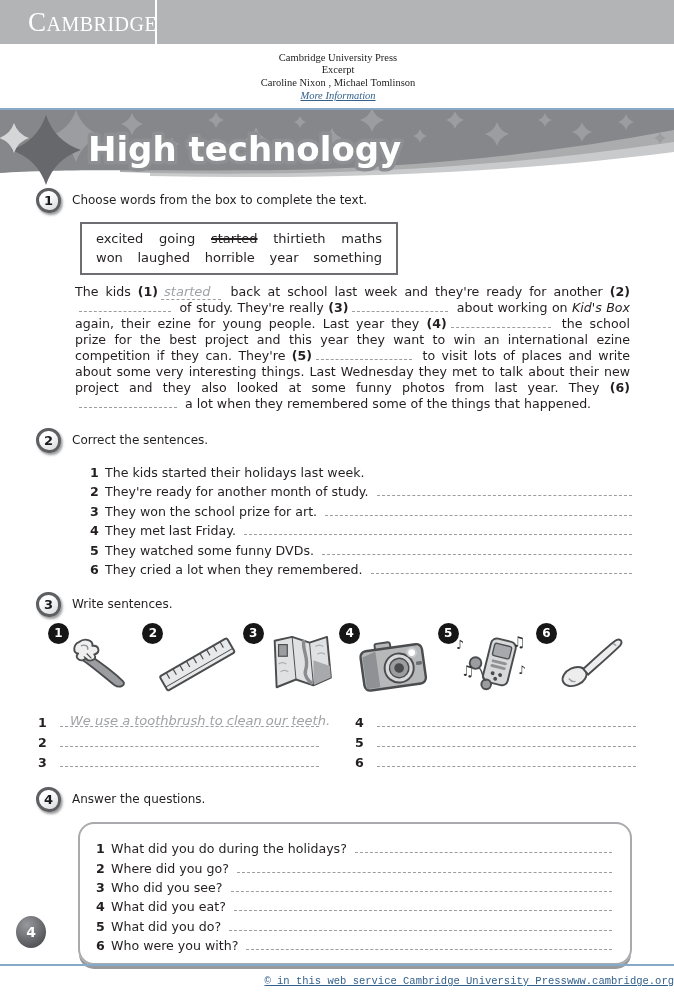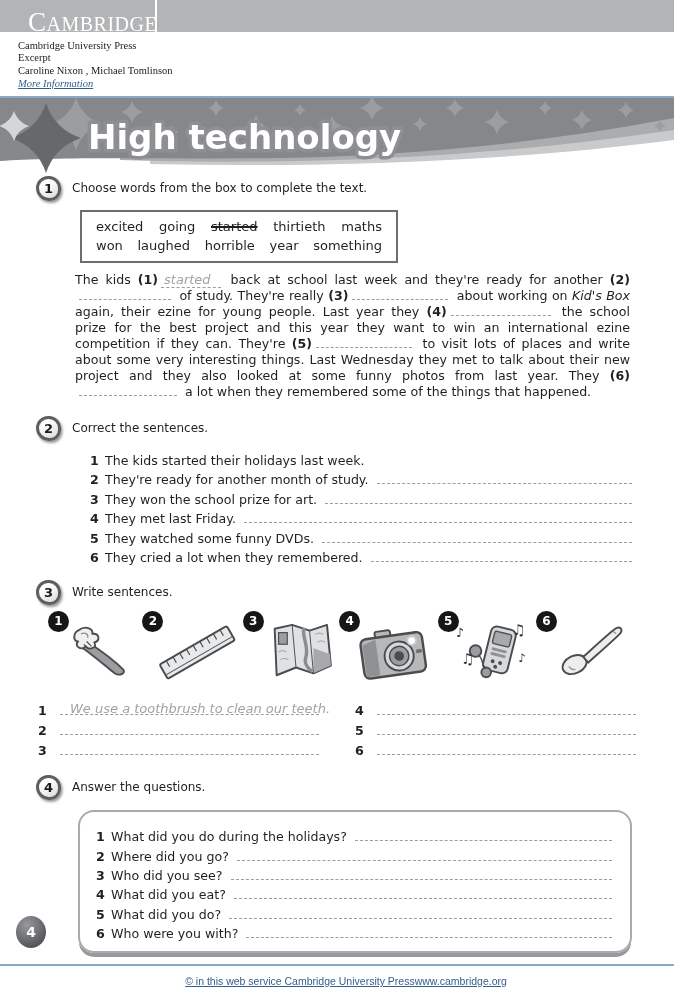--- a/index.html
+++ b/index.html
@@ -3,28 +3,28 @@
 <meta charset="utf-8">
 <style>
   * { margin:0; padding:0; box-sizing:border-box; }
   html,body { background:#e9e9e9; }
   .page{
     width:674px;height:1000px;position:relative;margin:0 auto;
     background:#ffffff;color:#231f20;overflow:hidden;
     font-family:"DejaVu Sans",sans-serif;
   }
   
-  .top-band{height:32px;background:#b2b4b6;position:relative;padding-left:8px;}
+  .top-band{height:44px;background:#b2b4b6;position:relative;padding-left:8px;}
   .brand{position:absolute;left:28px;top:7px;color:#ffffff;
     font-family:"Liberation Serif",serif;font-size:20px;letter-spacing:.5px;}
   .brand::first-letter{font-size:27px;}
   .band-divider{position:absolute;left:155px;top:0;bottom:0;width:2px;background:#ffffff;}
   
   .meta{padding:8px 16px 5px 18px;font-family:"Liberation Serif",serif;
-    font-size:10.5px;line-height:12.4px;color:#1b1b1b;}
+    font-size:10.5px;line-height:12.4px;color:#1b1b1b;text-align:center;}
   .meta-link{color:#34618c;text-decoration:underline;cursor:pointer;display:inline-block;margin-top:1px;font-style:italic;}
   
   .swoosh{border-top:2px solid #86aac8;position:relative;height:68px;}
   .swoosh svg{overflow:visible;display:block;}
   
   .ex-head{display:flex;align-items:center;gap:11px;margin-left:36px;}
   .ex-badge{width:25px;height:25px;flex:none;border-radius:50% 50% 46% 54%;
     background:linear-gradient(150deg,#ffffff 30%,#d9dadb);border:3.5px solid #5d5f62;
     box-shadow:1.5px 2px 2.5px rgba(0,0,0,.4);display:flex;align-items:center;justify-content:center;
     font-weight:bold;font-size:13px;color:#1a1a1a;}
@@ -56,22 +56,22 @@
     grid-template-rows:repeat(3,19.6px);margin:12px 38px 0 38px;}
   .ans-grid .sn{width:14px;}
   
   .qbox{margin:10px 0 0 78px;width:554px;border:2px solid #a8aaad;border-radius:16px;
     padding:13px 18px 10px 16px;box-shadow:0 5px 0 -1px #97999c;}
   
   .page-badge{position:absolute;left:16px;bottom:52px;width:30px;height:32px;border-radius:50%;
     background:radial-gradient(circle at 36% 28%,#98999c,#535558 75%);color:#fff;
     display:flex;align-items:center;justify-content:center;font-weight:bold;font-size:14px;}
   .frule{position:absolute;left:0;right:0;bottom:34px;height:2px;background:#86aac8;}
-  .flinks{position:absolute;left:18px;right:0;bottom:13px;display:flex;justify-content:center;
-    font-family:Liberation Sans, sans-serif;font-size:10.5px;}
+  .flinks{position:absolute;left:18px;right:0;bottom:13px;display:flex;justify-content:flex-end;
+    font-family:Liberation Mono, monospace;font-size:10.5px;}
   .flinks a{color:#34618c;text-decoration:underline;cursor:pointer;}
 </style>
 </head>
 <body>
 
 <div class="page">
 
   <div class="top-band">
     <div class="brand">CAMBRIDGE</div>
     <div class="band-divider"></div>

